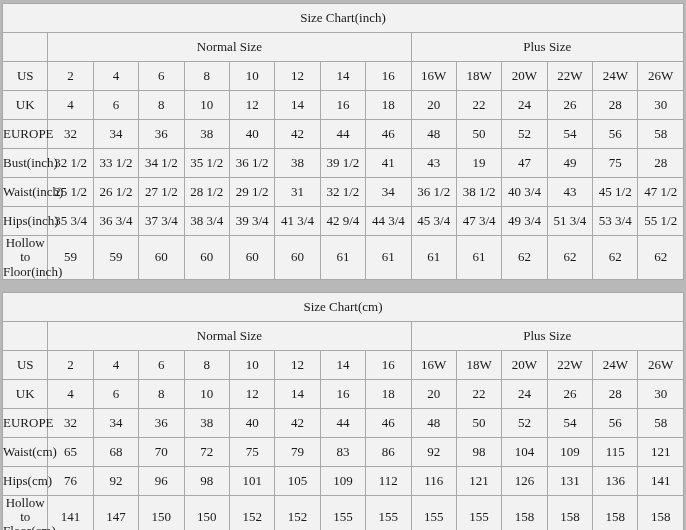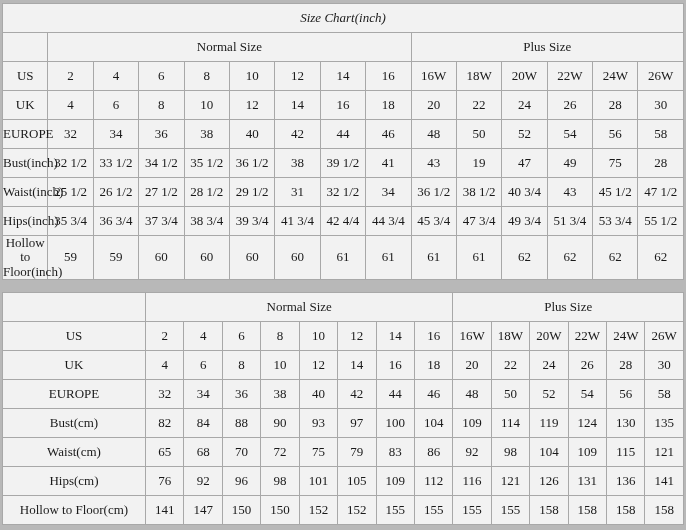--- a/index.html
+++ b/index.html
@@ -36,21 +36,20 @@
     line-height: 1.1;
   }
   td.title-cell {
     font-size: 16px;
     height: 22px;
     border: none;
     background: #f2f2f2;
     border-left: 1px solid #a8a8a8;
     border-right: 1px solid #a8a8a8;
     border-top: 1px solid #a8a8a8;
-    font-style: italic;
   }
   td.group-head {
     font-size: 15px;
     height: 25px;
   }
   td.row-label {
     font-size: 14px;
     width: 142px;
     margin-left: 28px;
   }
@@ -165,21 +164,21 @@
         <td class="val">47 1/2</td>
       </tr>
       <tr>
         <td class="row-label">Hips(inch)</td>
         <td class="val">35 3/4</td>
         <td class="val">36 3/4</td>
         <td class="val">37 3/4</td>
         <td class="val">38 3/4</td>
         <td class="val">39 3/4</td>
         <td class="val">41 3/4</td>
-        <td class="val">42 4/4</td>
+        <td class="val">42 9/4</td>
         <td class="val">44 3/4</td>
         <td class="val">45 3/4</td>
         <td class="val">47 3/4</td>
         <td class="val">49 3/4</td>
         <td class="val">51 3/4</td>
         <td class="val">53 3/4</td>
         <td class="val">55 1/2</td>
       </tr>
       <tr>
         <td class="row-label">Hollow to Floor(inch)</td>
@@ -201,20 +200,23 @@
     </tbody>
   </table>
 </div>
 
 <div class="spacer"></div>
 
 <div class="chart-wrap">
   <table class="size-chart">
     <tbody>
       <tr>
+        <td class="title-cell" colspan="15">Size Chart(cm)</td>
+      </tr>
+      <tr>
         <td class="corner"></td>
         <td class="group-head" colspan="8">Normal Size</td>
         <td class="group-head" colspan="6">Plus Size</td>
       </tr>
       <tr>
         <td class="row-label">US</td>
         <td class="val">2</td>
         <td class="val">4</td>
         <td class="val">6</td>
         <td class="val">8</td>
@@ -257,37 +259,20 @@
         <td class="val">44</td>
         <td class="val">46</td>
         <td class="val">48</td>
         <td class="val">50</td>
         <td class="val">52</td>
         <td class="val">54</td>
         <td class="val">56</td>
         <td class="val">58</td>
       </tr>
       <tr>
-        <td class="row-label">Bust(cm)</td>
-        <td class="val">82</td>
-        <td class="val">84</td>
-        <td class="val">88</td>
-        <td class="val">90</td>
-        <td class="val">93</td>
-        <td class="val">97</td>
-        <td class="val">100</td>
-        <td class="val">104</td>
-        <td class="val">109</td>
-        <td class="val">114</td>
-        <td class="val">119</td>
-        <td class="val">124</td>
-        <td class="val">130</td>
-        <td class="val">135</td>
-      </tr>
-      <tr>
         <td class="row-label">Waist(cm)</td>
         <td class="val">65</td>
         <td class="val">68</td>
         <td class="val">70</td>
         <td class="val">72</td>
         <td class="val">75</td>
         <td class="val">79</td>
         <td class="val">83</td>
         <td class="val">86</td>
         <td class="val">92</td>

